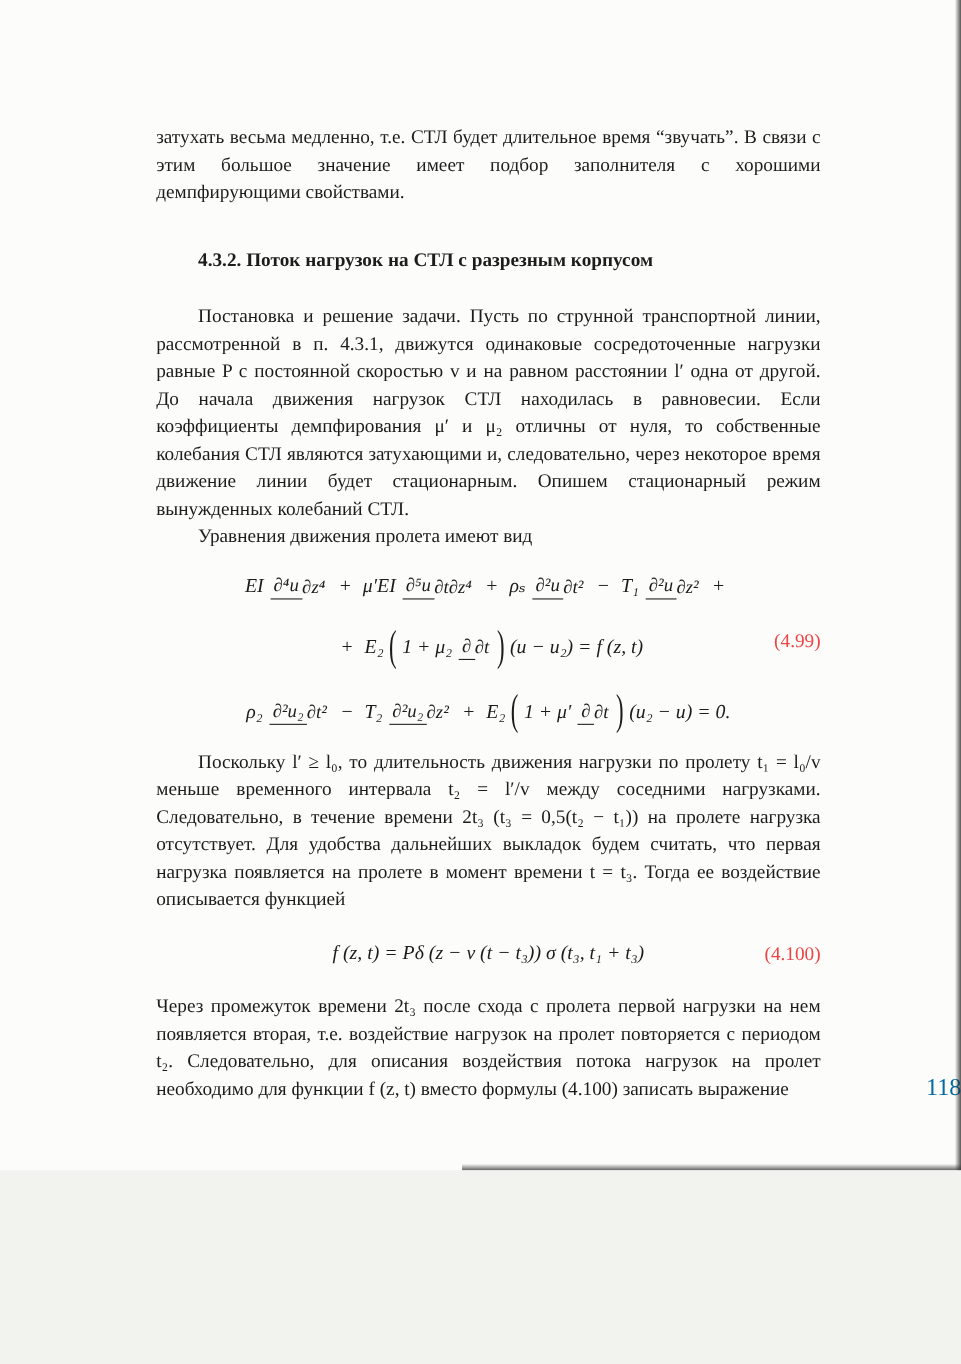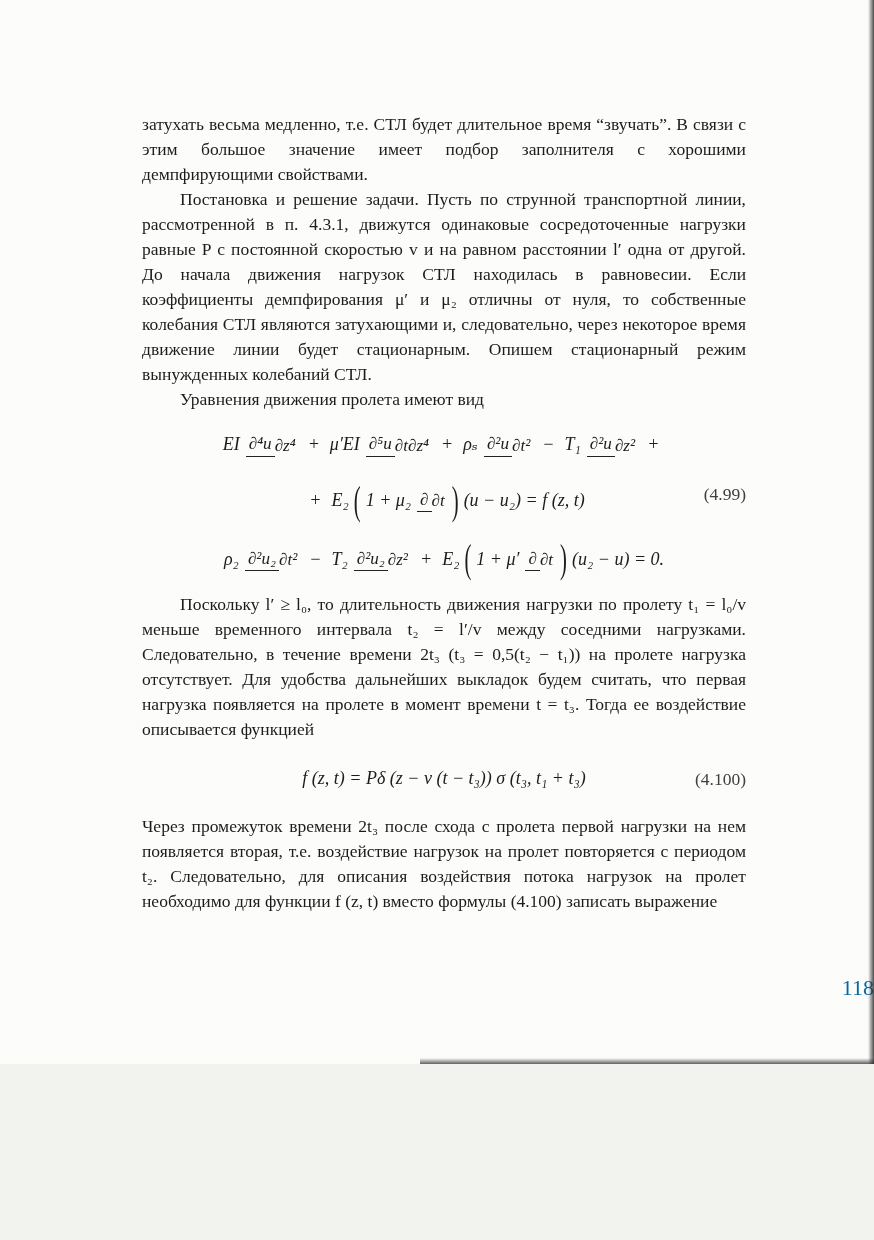--- a/index.html
+++ b/index.html
@@ -69,21 +69,21 @@
     transform: scaleY(1.9);
     font-size: 1.15em;
     font-style: normal;
     margin: 0 3px;
   }
   .eq-num {
     position: absolute;
     right: 0;
     font-style: normal;
     font-size: 17.5px;
-    color: #404040;
+    color: #ef4444;
   }
   .eq-num-mid { top: 60%; }
   .eq-num-center { top: 50%; transform: translateY(-50%); }
   
   .page-number {
     position: absolute;
     bottom: 64px;
     left: 0;
     width: 100%;
     text-align: right;
@@ -106,20 +106,21 @@
     pointer-events: none;
   }
 </style>
 </head>
 <body>
 
 <div class="page">
 
   <p class="body-text no-indent">затухать весьма медленно, т.е. СТЛ будет длительное время “звучать”. В связи с этим большое значение имеет подбор заполнителя с хорошими демпфирующими свойствами.</p>
 
+  <h2 class="section-heading">4.3.2. Поток нагрузок на СТЛ с разрезным корпусом</h2>
 
   <p class="body-text">Постановка и решение задачи. Пусть по струнной транспортной линии, рассмотренной в п. 4.3.1, движутся одинаковые сосредоточенные нагрузки равные P с постоянной скоростью v и на равном расстоянии l′ одна от другой. До начала движения нагрузок СТЛ находилась в равновесии. Если коэффициенты демпфирования μ′ и μ₂ отличны от нуля, то собственные колебания СТЛ являются затухающими и, следовательно, через некоторое время движение линии будет стационарным. Опишем стационарный режим вынужденных колебаний СТЛ.</p>
 
   <p class="body-text">Уравнения движения пролета имеют вид</p>
 
   <div class="eq-block">
     <div class="eq-row">
       <span class="tok">EI</span>
       <span class="frac">
           <span class="num">∂⁴u</span>

